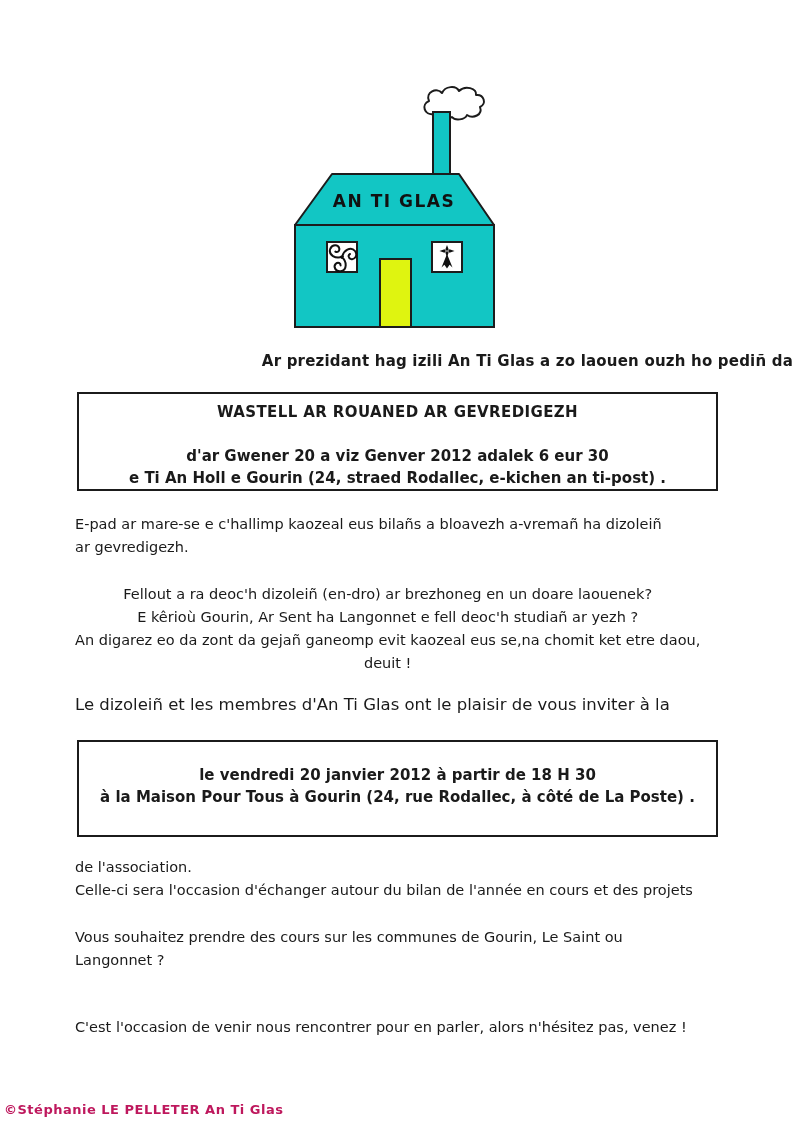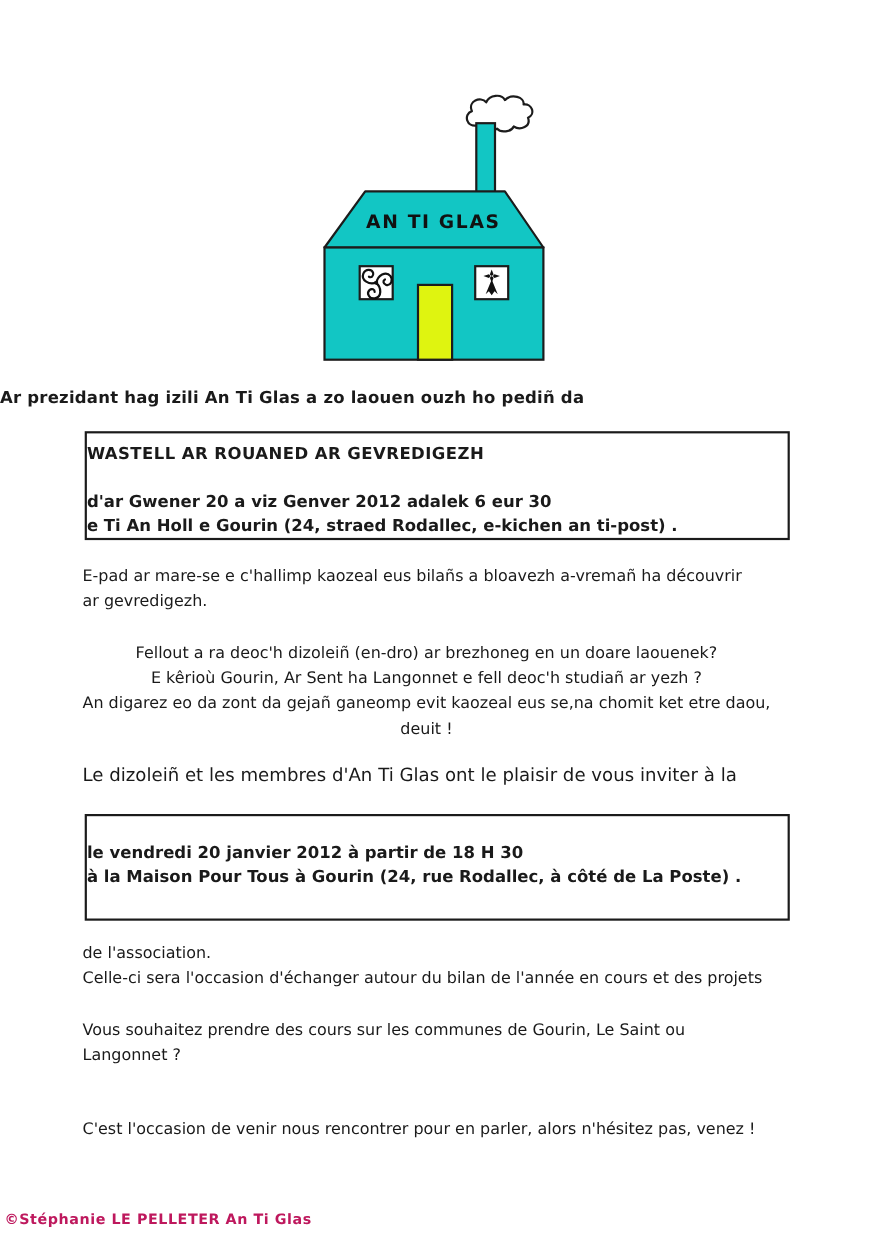--- a/index.html
+++ b/index.html
@@ -4,25 +4,25 @@
 <style>
   html,body { margin:0; padding:0; background:#ffffff; }
   .page {
     position:relative; width:793px; height:1123px; margin:0 auto;
     background:#ffffff; overflow:hidden;
     font-family:"DejaVu Sans", sans-serif; color:#1a1a1a;
   }
   .house-wrap { position:absolute; left:293px; top:83px; width:207px; height:247px; }
   .intro-breton {
     position:absolute; left:0; top:352px; width:793px;
-    text-align:left; font-size:15px; font-weight:bold; letter-spacing:0.2px;
+    text-align:right; font-size:15px; font-weight:bold; letter-spacing:0.2px;
   }
   .event-box {
     position:absolute; left:77px; width:641px; box-sizing:border-box;
-    border:2px solid #1b1b1b; background:#ffffff; text-align:left;
+    border:2px solid #1b1b1b; background:#ffffff; text-align:center;
     font-size:15px; font-weight:bold;
   }
   .box-breton { top:392px; height:99px; }
   .box-french { top:740px; height:97px; }
   .box-title { padding-top:7px; line-height:22px; letter-spacing:0.4px; }
   .box-spacer { height:22px; }
   .box-line { line-height:22px; }
   .para { position:absolute; left:75px; font-size:14.5px; line-height:23px; }
   .para-bilan-breton { top:513px; }
   .para-questions-breton { top:583px;text-align:center; }
@@ -80,21 +80,21 @@
   <div class="intro-breton">Ar prezidant hag izili An Ti Glas a zo laouen ouzh ho pediñ da</div>
 
   <div class="event-box box-breton">
     <div class="box-title">WASTELL AR ROUANED AR GEVREDIGEZH</div>
     <div class="box-spacer"></div>
     <div class="box-line">d'ar Gwener 20 a viz Genver 2012 adalek 6 eur 30</div>
     <div class="box-line">e Ti An Holl e Gourin (24, straed Rodallec, e-kichen an ti-post) .</div>
   </div>
 
   <div class="para para-bilan-breton">
-    <div class="line">E-pad ar mare-se e c'hallimp kaozeal eus bilañs a bloavezh a-vremañ ha découvrir</div>
+    <div class="line">E-pad ar mare-se e c'hallimp kaozeal eus bilañs a bloavezh a-vremañ ha dizoleiñ</div>
     <div class="line">ar gevredigezh.</div>
   </div>
 
   <div class="para para-questions-breton">
     <div class="line">Fellout a ra deoc'h dizoleiñ (en-dro) ar brezhoneg en un doare laouenek?</div>
     <div class="line">E kêrioù Gourin, Ar Sent ha Langonnet e fell deoc'h studiañ ar yezh ?</div>
     <div class="line">An digarez eo da zont da gejañ ganeomp evit kaozeal eus se,na chomit ket etre daou,</div>
     <div class="line">deuit !</div>
   </div>
 

